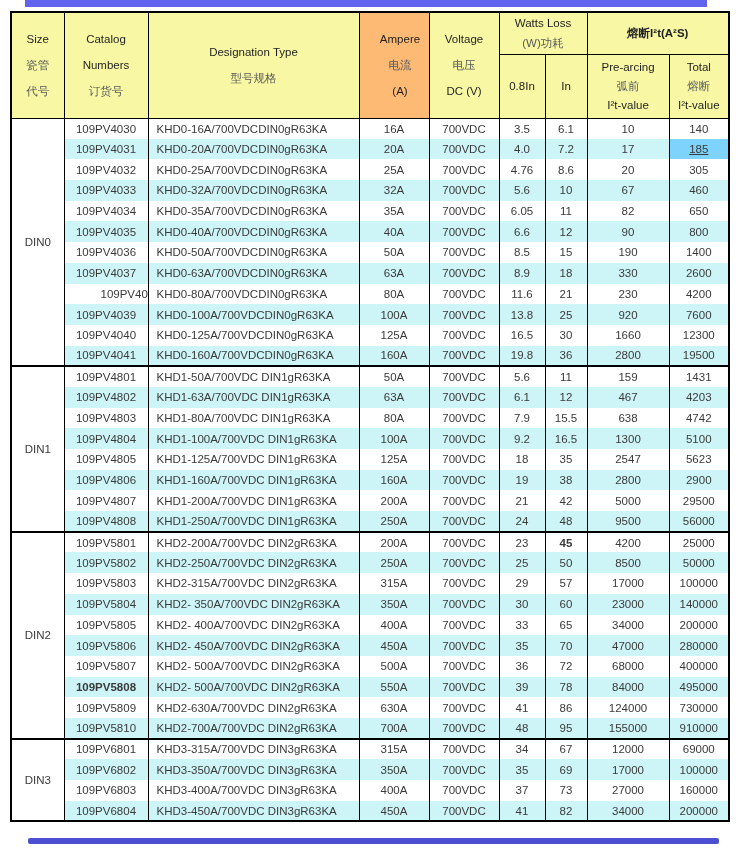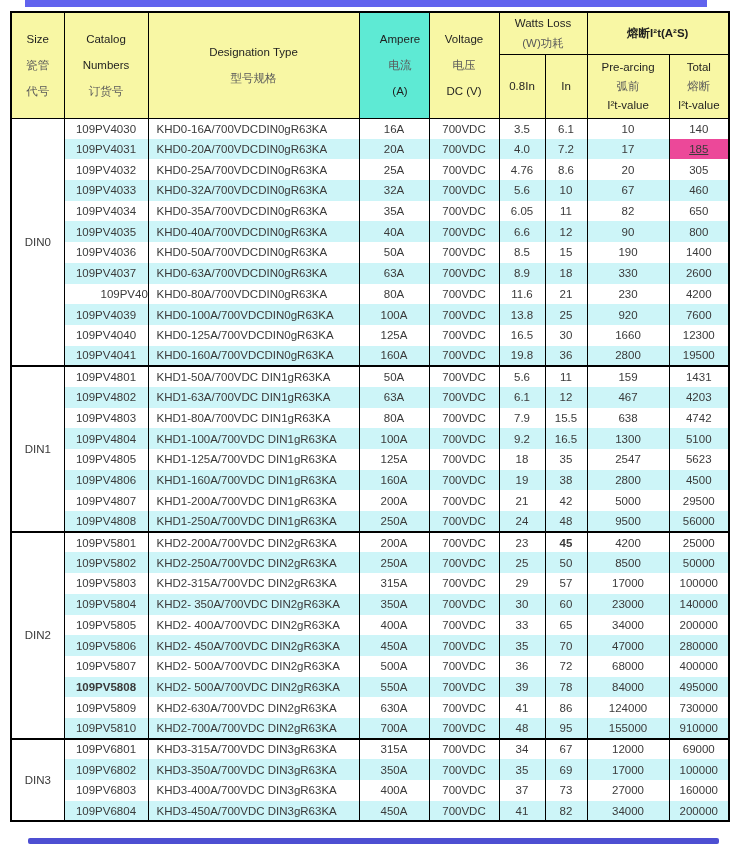--- a/index.html
+++ b/index.html
@@ -65,21 +65,21 @@
       </th>
       <th rowspan="2" class="span2" style="background: rgb(248, 247, 164);">
         <span class="line en">Catalog</span>
         <span class="line en">Numbers</span>
         <span class="line zh">订货号</span>
       </th>
       <th rowspan="2" class="span2" style="background: rgb(248, 247, 164);">
         <span class="line en">Designation Type</span>
         <span class="line zh">型号规格</span>
       </th>
-      <th rowspan="2" class="span2" style="background: #5eead4; padding-left: 12px;">
+      <th rowspan="2" class="span2" style="background: #fdba74; padding-left: 12px;">
         <span class="line en">Ampere</span>
         <span class="line zh">电流</span>
         <span class="line en">(A)</span>
       </th>
       <th rowspan="2" class="span2" style="background: rgb(248, 247, 164);">
         <span class="line en">Voltage</span>
         <span class="line zh">电压</span>
         <span class="line en">DC (V)</span>
       </th>
       <th colspan="2" class="merged" style="background: rgb(248, 247, 164);">
@@ -122,21 +122,21 @@
         <td style="background: rgb(255, 255, 255);">140</td>
       </tr>
       <tr>
         <td style="background: rgb(205, 245, 248);">109PV4031</td>
         <td class="desig" style="background: rgb(205, 245, 248);">KHD0-20A/700VDCDIN0gR63KA</td>
         <td style="background: rgb(205, 245, 248);">20A</td>
         <td style="background: rgb(205, 245, 248);">700VDC</td>
         <td style="background: rgb(205, 245, 248);">4.0</td>
         <td style="background: rgb(205, 245, 248);">7.2</td>
         <td style="background: rgb(205, 245, 248);">17</td>
-        <td style="background: #ec4899; text-decoration: underline;">185</td>
+        <td style="background: #7dd3fc; text-decoration: underline;">185</td>
       </tr>
       <tr>
         <td style="background: rgb(255, 255, 255);">109PV4032</td>
         <td class="desig" style="background: rgb(255, 255, 255);">KHD0-25A/700VDCDIN0gR63KA</td>
         <td style="background: rgb(255, 255, 255);">25A</td>
         <td style="background: rgb(255, 255, 255);">700VDC</td>
         <td style="background: rgb(255, 255, 255);">4.76</td>
         <td style="background: rgb(255, 255, 255);">8.6</td>
         <td style="background: rgb(255, 255, 255);">20</td>
         <td style="background: rgb(255, 255, 255);">305</td>
@@ -283,21 +283,21 @@
         <td style="background: rgb(255, 255, 255);">5623</td>
       </tr>
       <tr>
         <td style="background: rgb(205, 245, 248);">109PV4806</td>
         <td class="desig" style="background: rgb(205, 245, 248);">KHD1-160A/700VDC DIN1gR63KA</td>
         <td style="background: rgb(205, 245, 248);">160A</td>
         <td style="background: rgb(205, 245, 248);">700VDC</td>
         <td style="background: rgb(205, 245, 248);">19</td>
         <td style="background: rgb(205, 245, 248);">38</td>
         <td style="background: rgb(205, 245, 248);">2800</td>
-        <td style="background: rgb(205, 245, 248);">4500</td>
+        <td style="background: rgb(205, 245, 248);">2900</td>
       </tr>
       <tr>
         <td style="background: rgb(255, 255, 255);">109PV4807</td>
         <td class="desig" style="background: rgb(255, 255, 255);">KHD1-200A/700VDC DIN1gR63KA</td>
         <td style="background: rgb(255, 255, 255);">200A</td>
         <td style="background: rgb(255, 255, 255);">700VDC</td>
         <td style="background: rgb(255, 255, 255);">21</td>
         <td style="background: rgb(255, 255, 255);">42</td>
         <td style="background: rgb(255, 255, 255);">5000</td>
         <td style="background: rgb(255, 255, 255);">29500</td>

